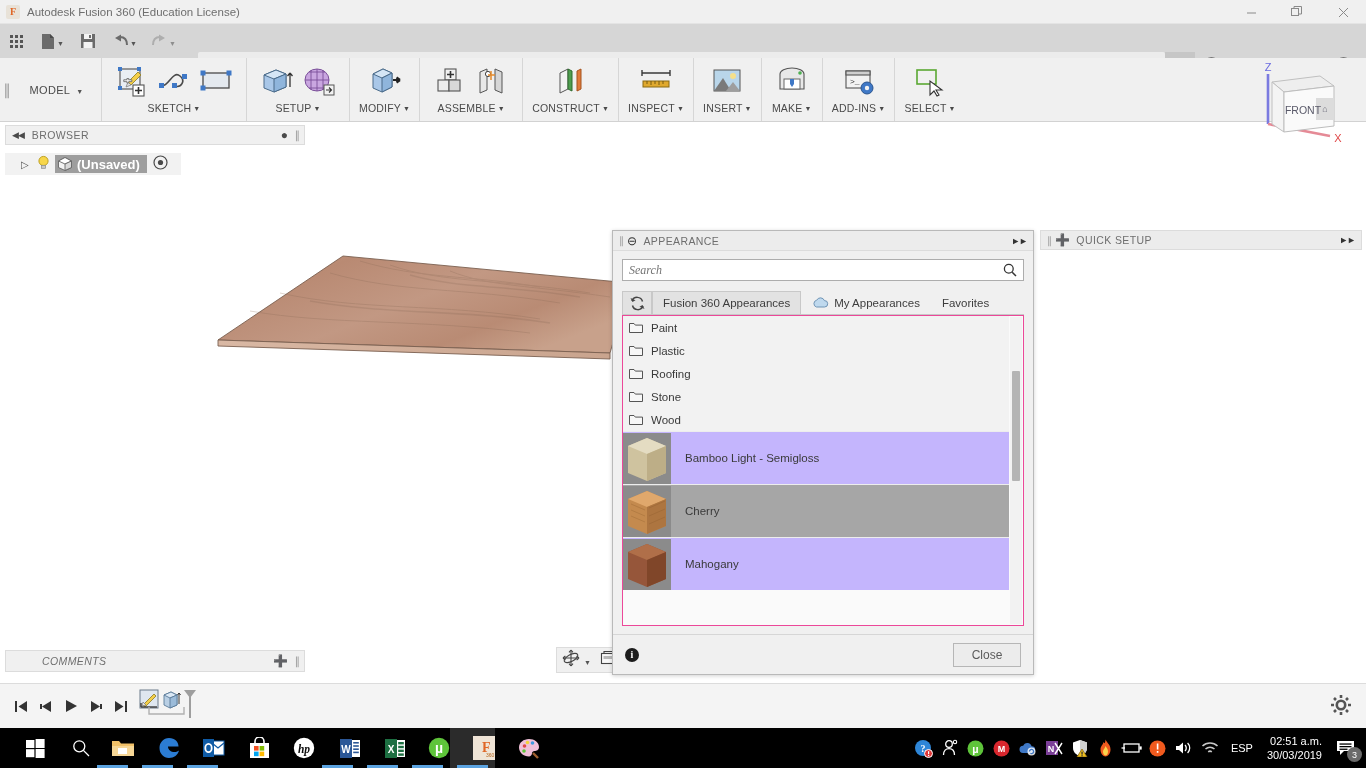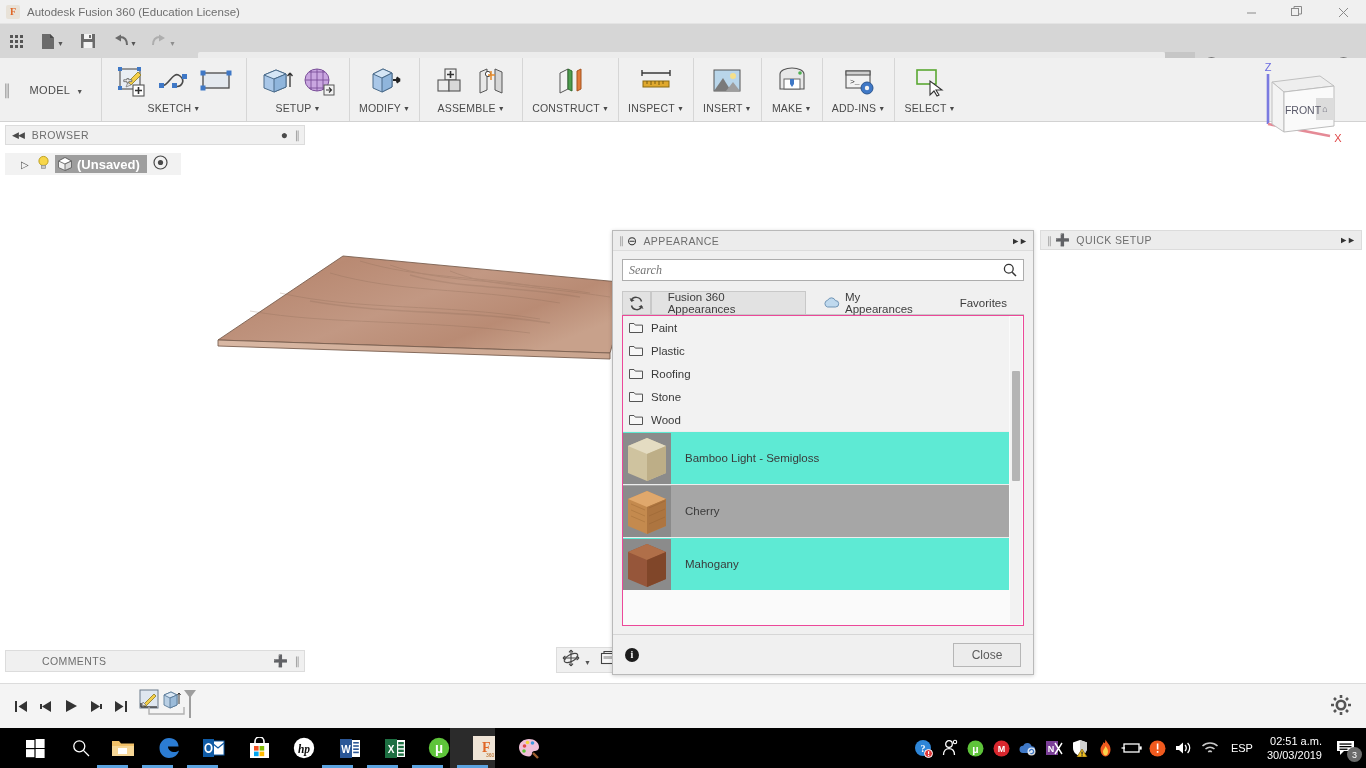--- a/index.html
+++ b/index.html
@@ -184,21 +184,21 @@
     font-family: "Liberation Serif", serif; font-style: italic; color: #555;
     background: transparent;
   }
   #tabsrow { display: flex; align-items: flex-end; height: 24px; margin-top: 10px; border-bottom: 1px solid #c8c8c8; }
   #refresh-btn {
     width: 30px; height: 23px; background: #e2e2e2; border: 1px solid #c8c8c8;
     border-bottom: none; display: flex; align-items: center; justify-content: center; color: #444;
   }
   .app-tab {
     height: 23px; display: flex; align-items: center; gap: 5px;
-    padding: 0 16px; font-size: 11.5px; color: #3d3d3d;
+    padding: 0 10px; font-size: 11.5px; color: #3d3d3d;
     border: 1px solid transparent; border-bottom: none;
   }
   .app-tab.active { background: #e2e2e2; border-color: #c8c8c8; }
   #downloads-row {
     height: 30px; display: flex; align-items: center; margin-top: 3px;
     font-size: 11.5px; color: #3d3d3d;
   }
   #dl-check {
     width: 13px; height: 13px; border: 1px solid #5a5a5a; background: #fff;
     margin-left: 22px; display: flex; align-items: center; justify-content: center;
@@ -209,21 +209,21 @@
     flex: 1; background: #fafafa; border: 1px solid #ec4899;
     position: relative; overflow: hidden; margin-bottom: 8px;
   }
   #list-inner { position: absolute; left: 0; top: 0; right: 14px; bottom: 0; overflow: hidden; }
   .folder-row {
     height: 23px; display: flex; align-items: center; gap: 8px;
     padding-left: 6px; font-size: 11.5px; color: #3a3a3a; background: #f2f2f2;
   }
   .mat-row {
     height: 53px; display: flex; align-items: center; font-size: 11.5px; color: #3a3a3a;
-    background: #5eead4; border-top: 1px solid #ededed;
+    background: #c4b5fd; border-top: 1px solid #ededed;
   }
   .mat-row.selected { background: #a6a6a6; }
   .swatch { width: 48px; height: 51px; margin-right: 14px; flex: none; }
   .mat-label { }
   .sub-folder { padding-left: 18px; }
   #vscroll {
     position: absolute; right: 1px; top: 1px; bottom: 1px; width: 12px; background: #f2f2f2;
   }
   #vthumb { position: absolute; left: 2px; width: 8px; background: #b4b4b4; border-radius: 1px; }
 
@@ -635,21 +635,21 @@
         <svg width="15" height="15" viewBox="0 0 15 15">
           <circle cx="7.5" cy="7.5" r="6.5" fill="none" stroke="#4a4a4a" stroke-width="1.2"></circle>
           <circle cx="7.5" cy="7.5" r="2.6" fill="#4a4a4a"></circle>
         </svg>
       </span>
     </div>
   </div>
 </div>
 
 <div id="comments">
-  <span style="margin-left:30px;">COMMENTS</span>
+  <span style="margin-left:30px;font-style:italic;">COMMENTS</span>
   <span id="comments-plus">➕</span>
   <span id="comments-grip">∥</span>
 </div>
 
 <div id="navbar">
   <span>
     <svg width="18" height="18" viewBox="0 0 18 18">
       <ellipse cx="9" cy="9" rx="7.5" ry="3.4" fill="none" stroke="#444" stroke-width="1.1" transform="rotate(-28 9 9)"></ellipse>
       <path d="M9,1 v16 M1,9 h16" stroke="#444" stroke-width="1.1"></path>
       <path d="M9,1 l-2,2.4 M9,1 l2,2.4 M9,17 l-2,-2.4 M9,17 l2,-2.4 M1,9 l2.4,-2 M1,9 l2.4,2 M17,9 l-2.4,-2 M17,9 l-2.4,2" stroke="#444" stroke-width="1.1" fill="none"></path>

